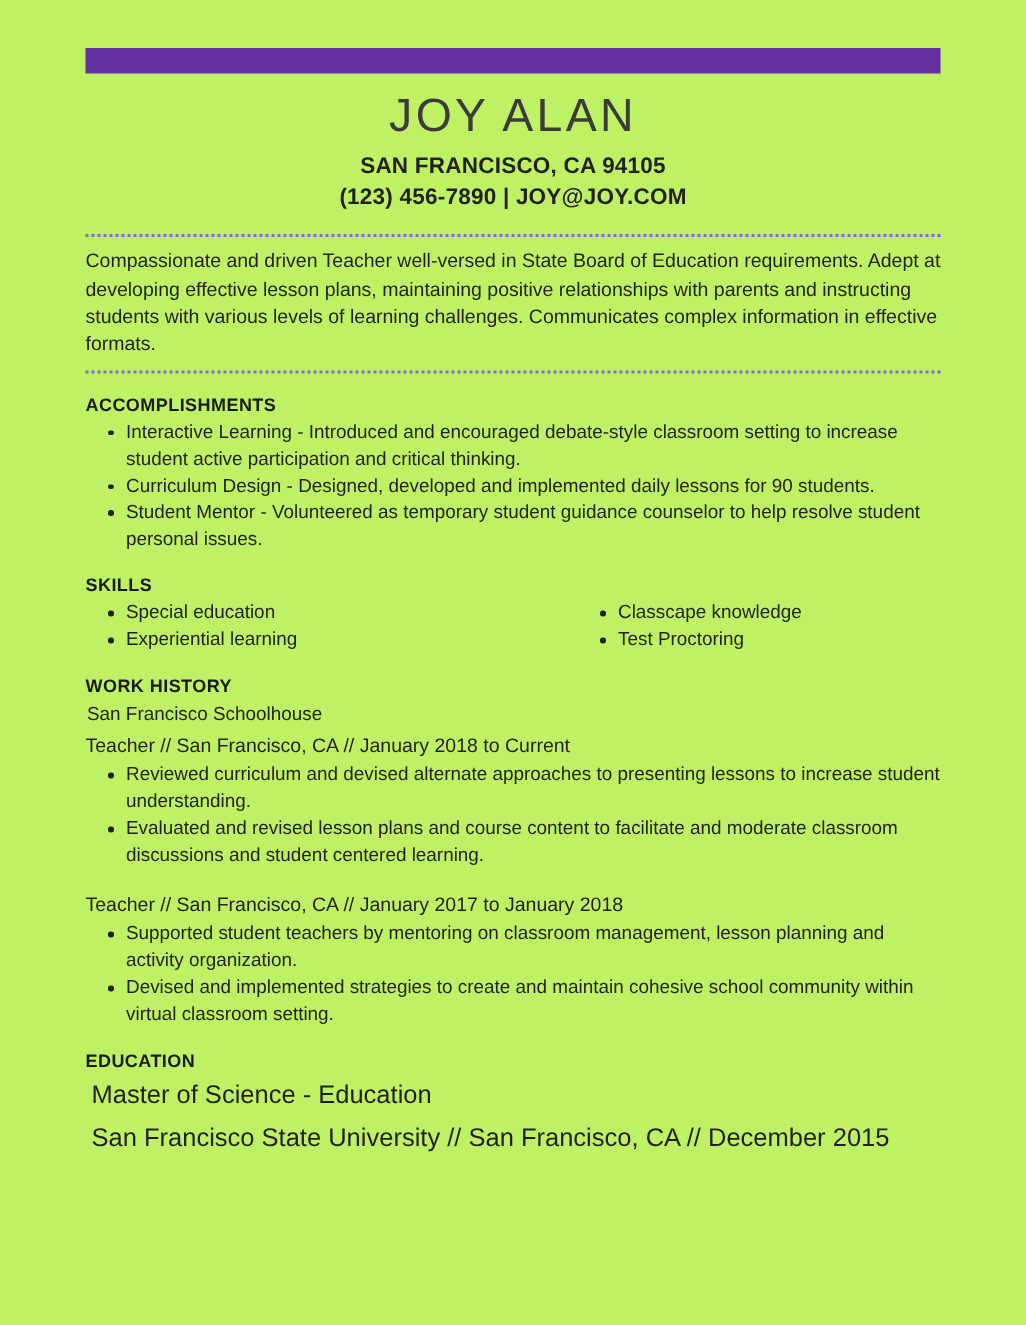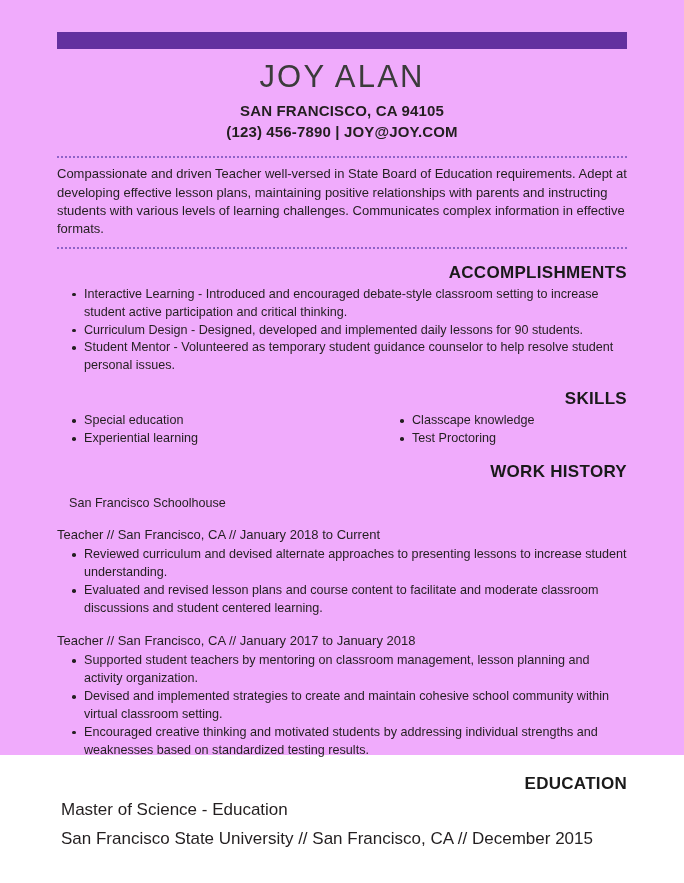--- a/index.html
+++ b/index.html
@@ -11,22 +11,22 @@
     width: 684px;
     height: 883px;
     font-family: "Liberation Sans", sans-serif;
     color: #231f20;
     position: relative;
     overflow: hidden;
   }
 
   .page {
     width: 684px;
-    height: 755px;
-    background: #f0abfc;
+    height: 883px;
+    background: #bef264;
     box-sizing: border-box;
     position: relative;
   }
 
   
   .accent-bar {
     position: absolute;
     left: 57px;
     top: 32px;
     width: 570px;
@@ -78,27 +78,26 @@
     font-size: 13px;
     line-height: 1.42;
     color: #231f20;
     margin: 0;
     text-align: left;
   }
 
   
   .section { margin-top: 14px; }
   .section-title {
-    font-size: 17px;
+    font-size: 12px;
     font-weight: bold;
     letter-spacing: 0.3px;
     color: #1a1a1a;
     margin: 0 0 3px 0;
     text-transform: uppercase;
-    text-align: right;
   }
 
   ul.bullets {
     list-style: none;
     margin: 0;
     padding: 0;
   }
   ul.bullets > li {
     position: relative;
     padding-left: 27px;
@@ -130,21 +129,21 @@
   }
   .skills-col.right { padding-left: 43px; }
 
   
   .job { margin-top: 2px; }
   .job + .job { margin-top: 13px; }
   .job-company {
     font-size: 12.6px;
     line-height: 1.5;
     color: #231f20;
-    margin: 12px;
+    margin: 1px;
   }
   .job-meta {
     font-size: 13px;
     line-height: 1.5;
     color: #231f20;
     margin: 0 0 2px 0;
   }
 
   
   .edu-line {
@@ -211,21 +210,20 @@
           <li>Reviewed curriculum and devised alternate approaches to presenting lessons to increase student understanding.</li>
           <li>Evaluated and revised lesson plans and course content to facilitate and moderate classroom discussions and student centered learning.</li>
         </ul>
       </div>
 
       <div class="job">
         <p class="job-meta">Teacher  //  San Francisco, CA  //  January 2017 to January 2018</p>
         <ul class="bullets">
           <li>Supported student teachers by mentoring on classroom management, lesson planning and activity organization.</li>
           <li>Devised and implemented strategies to create and maintain cohesive school community within virtual classroom setting.</li>
-          <li>Encouraged creative thinking and motivated students by addressing individual strengths and weaknesses based on standardized testing results.</li>
         </ul>
       </div>
     </div>
 
     <div class="section">
       <h2 class="section-title">EDUCATION</h2>
       <p class="edu-line edu-degree">Master of Science - Education</p>
       <p class="edu-line">San Francisco State University  //   San Francisco, CA   //  December 2015</p>
     </div>
 

